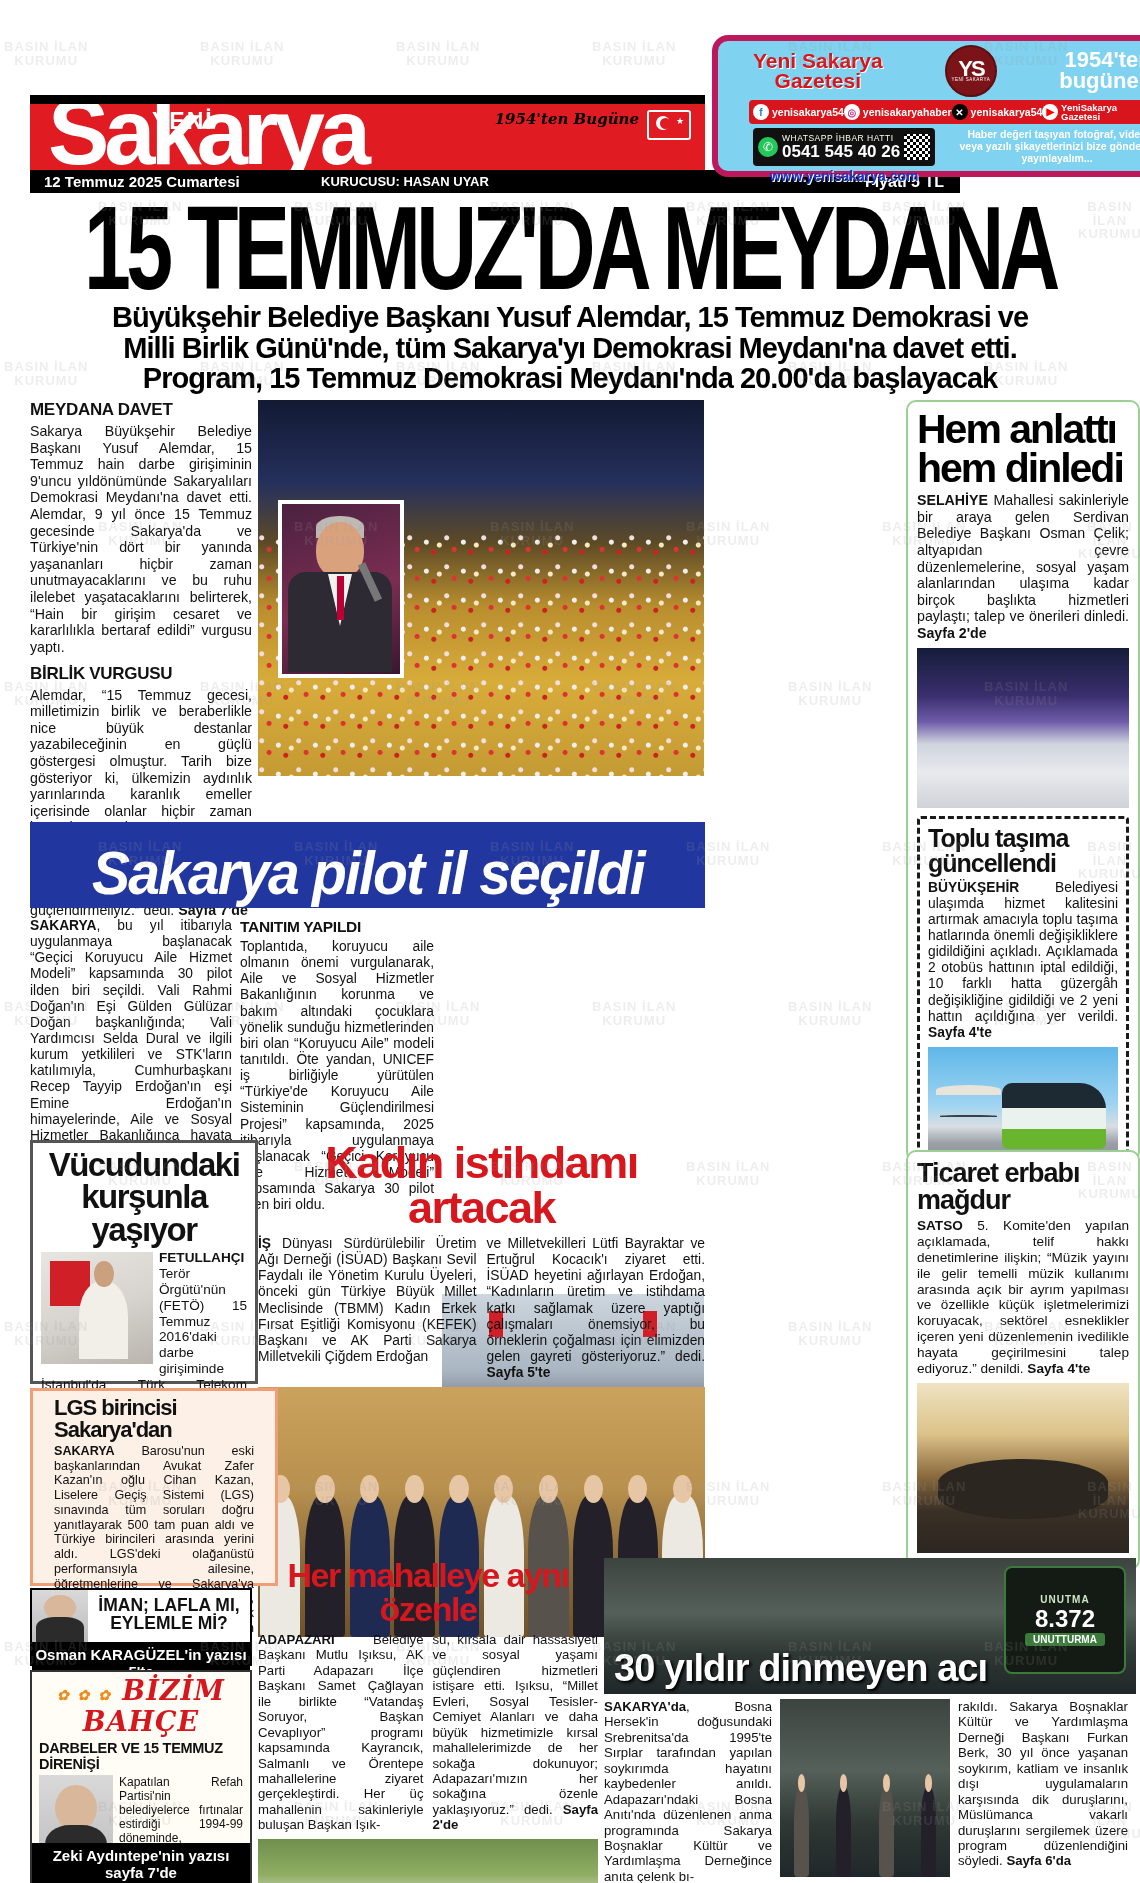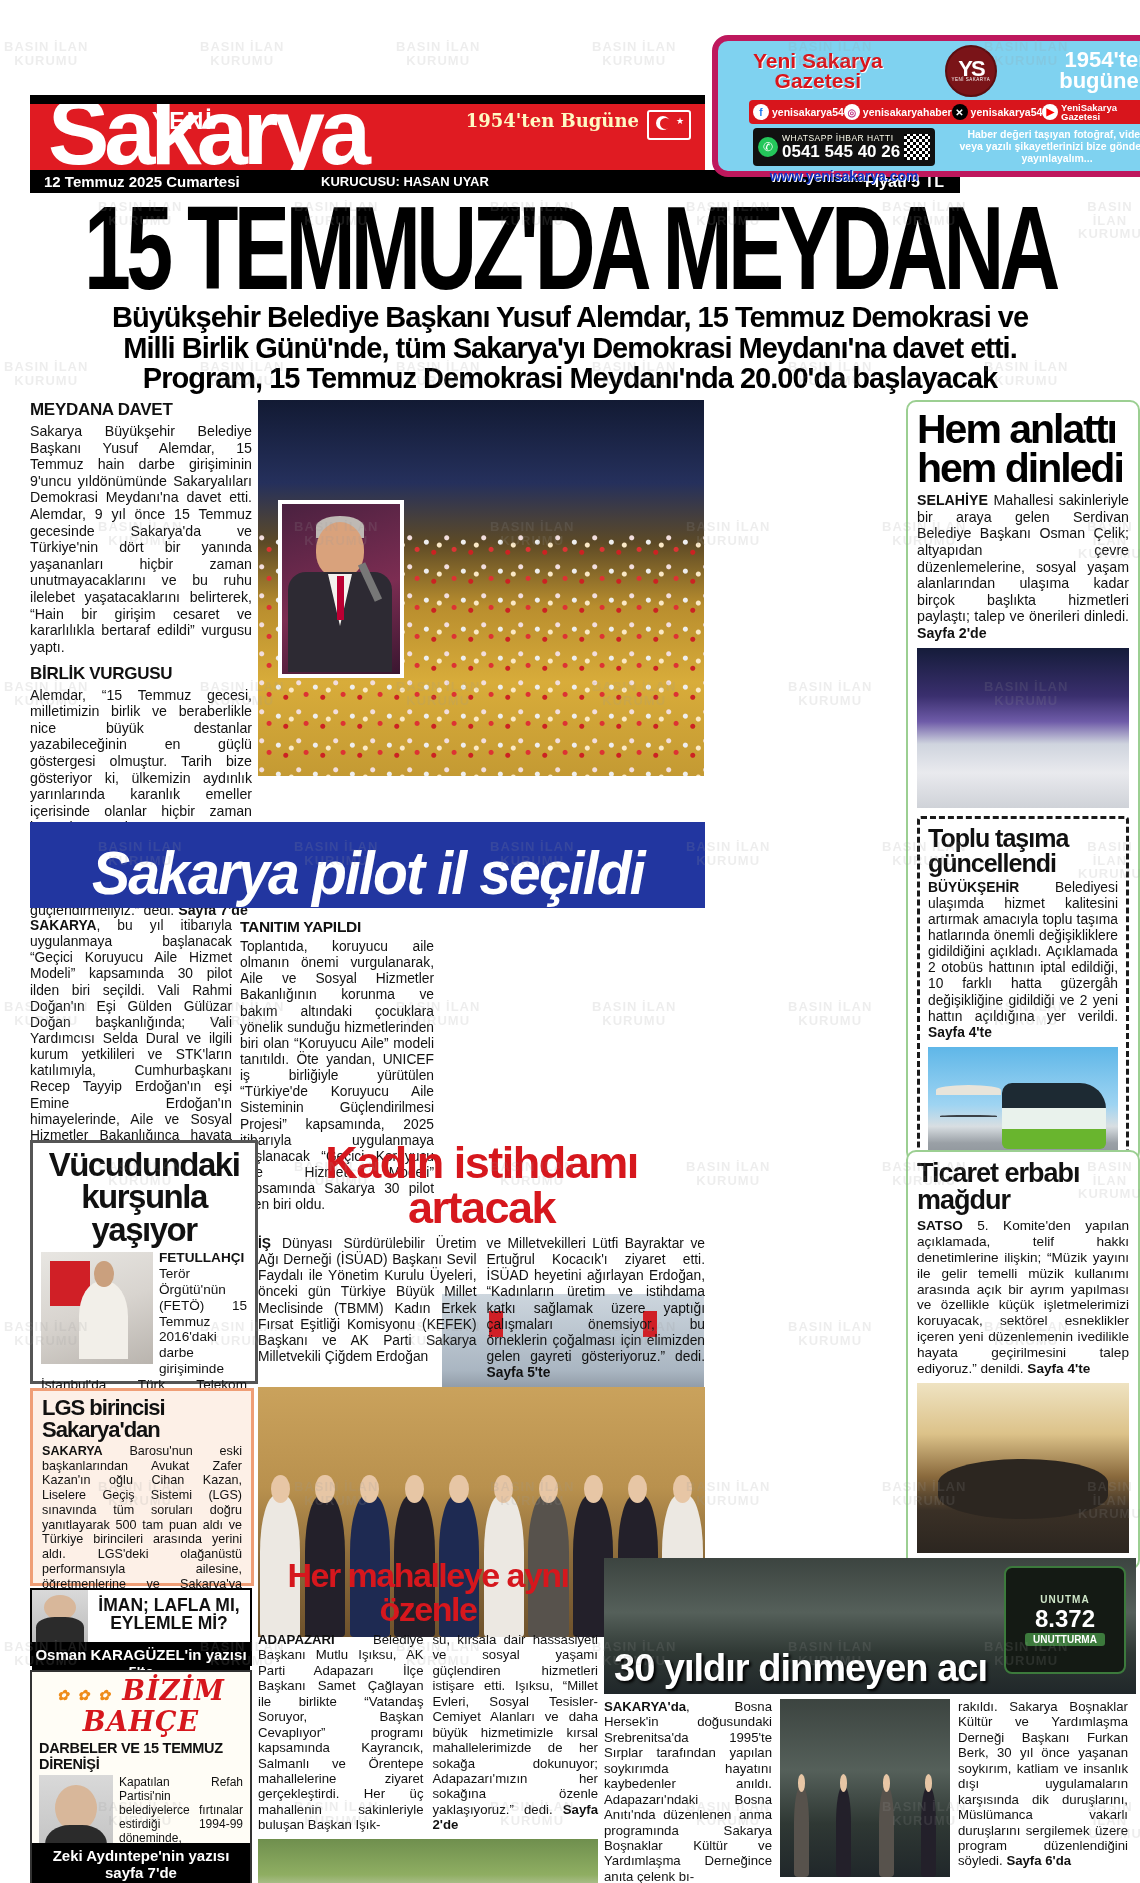--- a/index.html
+++ b/index.html
@@ -8,22 +8,22 @@
   .abs{position:absolute;}
   
   #wm{position:absolute;inset:0;pointer-events:none;z-index:40;}
   .wmtile{position:absolute;color:#9a9a9a;opacity:.17;font-weight:bold;font-size:13px;
           line-height:1.05;white-space:pre-line;text-align:center;letter-spacing:1px;}
   
   .topbar{background:#000;}
   .masthead{background:#e01b22;overflow:hidden;}
   .m-yeni{position:absolute;left:122px;top:4px;color:#fff;font-weight:bold;font-size:23px;letter-spacing:2px;}
   .m-title{position:absolute;left:18px;top:-24px;color:#fff;font-weight:bold;font-size:92px;letter-spacing:-5px;}
-  .m-tag{position:absolute;right:66px;top:6px;color:#fef9c3;font-family:"DejaVu Serif",serif;
-         font-weight:bold;font-size:18px;}
+  .m-tag{position:absolute;right:66px;top:6px;color:#000000;font-family:"DejaVu Serif",serif;
+         font-style:italic;font-weight:bold;font-size:15px;}
   .flag{position:absolute;right:14px;top:6px;width:40px;height:26px;background:#e01b22;border:2px solid #fff;
         border-radius:3px;}
   .flag .c1{position:absolute;left:7px;top:4px;width:14px;height:14px;border-radius:50%;background:#fff;}
   .flag .c2{position:absolute;left:11px;top:6px;width:11px;height:11px;border-radius:50%;background:#e01b22;}
   .flag .st{position:absolute;right:5px;top:4px;color:#fff;font-size:9px;}
   .strip{background:#000;color:#fff;display:flex;align-items:center;}
   .strip .d{position:absolute;left:14px;font-size:15px;font-weight:bold;}
   .strip .k{position:absolute;left:0;right:180px;text-align:center;font-size:13px;font-weight:bold;}
   .strip .f{position:absolute;right:16px;font-size:16px;font-weight:bold;}
   
@@ -110,21 +110,21 @@
   .dashed{border:3px dashed #1a1a1a;border-radius:4px;padding:7px 8px;margin-top:8px;}
   .hdl-md{font-size:25px;font-weight:900;letter-spacing:-1px;line-height:1;}
   
   .banner{background:#2236a0;display:flex;align-items:flex-end;justify-content:center;}
   .banner span{color:#fff;font-weight:900;font-style:italic;font-size:62px;letter-spacing:-2px;
                white-space:nowrap;transform:scaleX(.92);}
   
   .vbox{border:3px solid #555;padding:6px 8px;background:#fff;}
   .vh{font-size:33px;font-weight:900;letter-spacing:-1.5px;line-height:.98;text-align:center;}
   .redh{color:#d6171d;font-weight:900;text-align:center;letter-spacing:-1.5px;}
-  .lgs{border:3px solid #ef9e76;background:#fdf0e7;padding:6px 9px;}
+  .lgs{border:3px solid #ef9e76;background:#fdf0e7;padding:6px 21px;}
   .iman{border:2px solid #000;background:#fff;display:flex;flex-wrap:wrap;}
   .iman .ph{width:56px;height:52px;}
   .imh{flex:1;text-align:center;font-size:17.5px;font-weight:900;line-height:1.05;padding-top:6px;}
   .byline{width:100%;background:#000;color:#fff;font-weight:bold;font-size:15px;text-align:center;padding:4px 0;}
   .bahce{border:2px solid #333;background:#fffdf6;overflow:hidden;}
   .bahce-title{color:#d6171d;font-family:"DejaVu Serif",serif;font-weight:bold;font-style:italic;
                font-size:27px;text-align:center;letter-spacing:1px;padding:3px 0 1px 0;}
   .fl{color:#ef8c1a;font-size:14px;letter-spacing:2px;}
   .badge{position:absolute;right:10px;top:8px;width:118px;height:104px;background:#141a14;border-radius:8px;
          display:flex;flex-direction:column;align-items:center;justify-content:center;border:2px solid #0c0;

